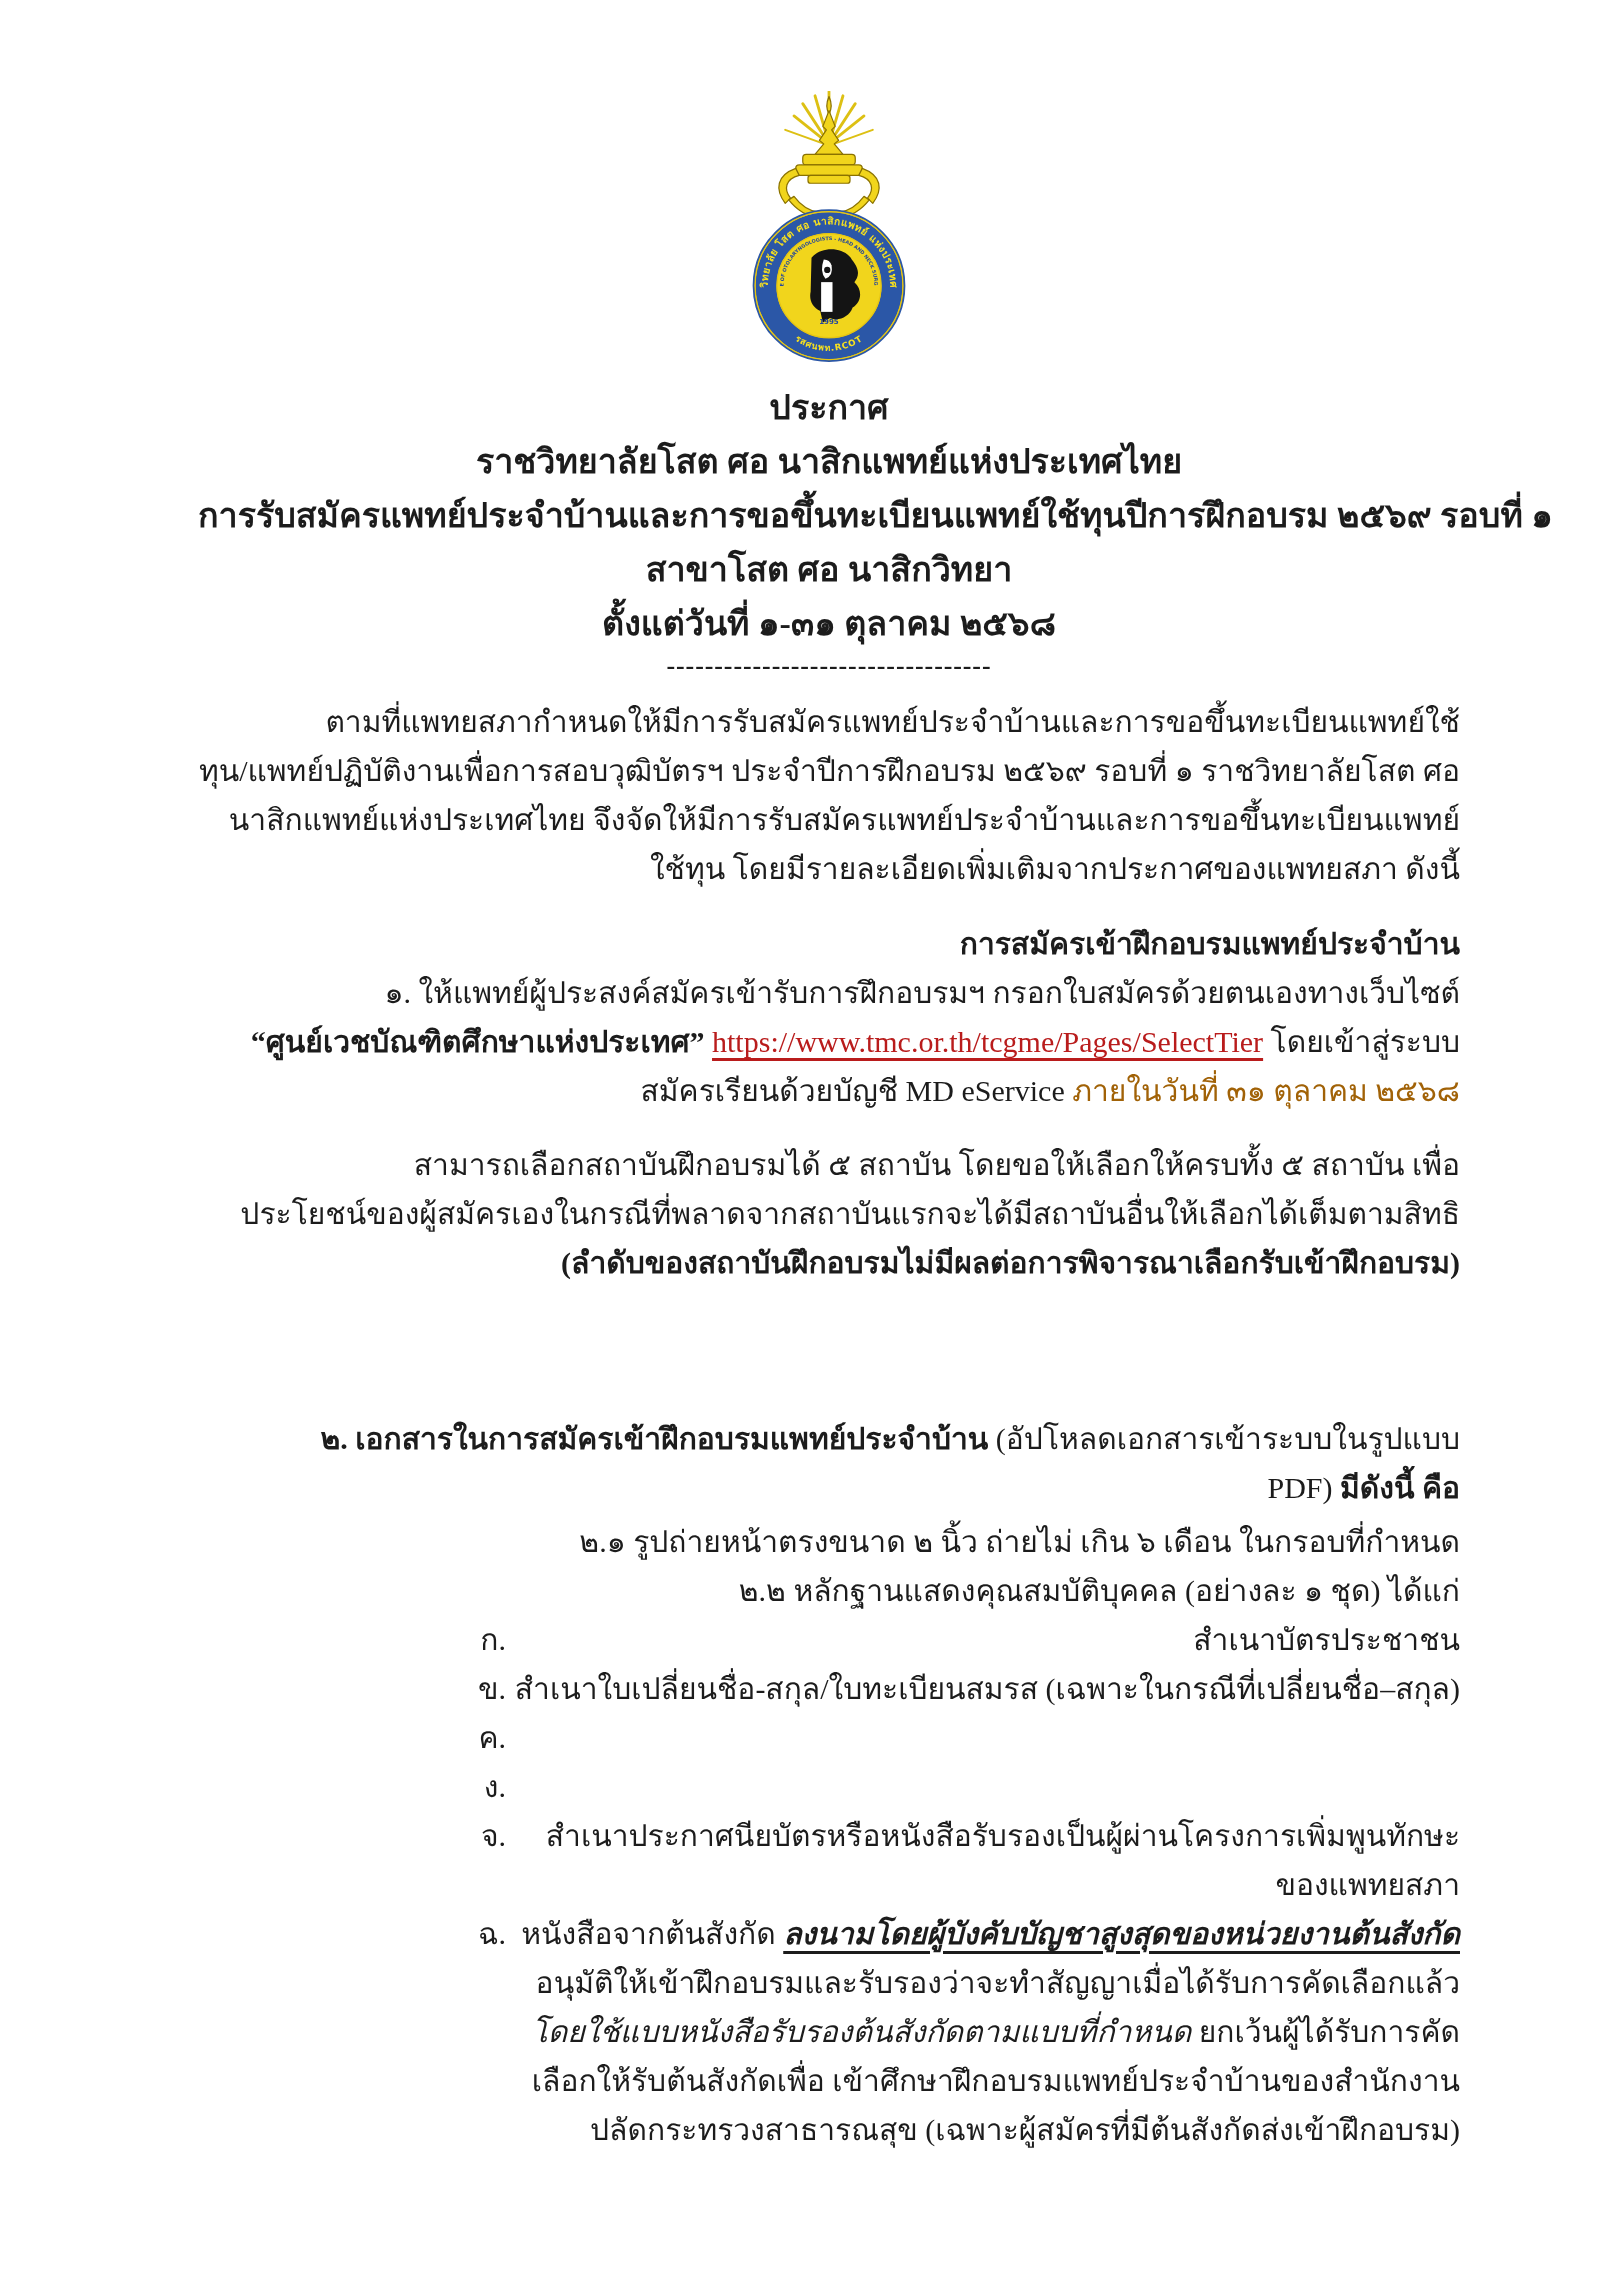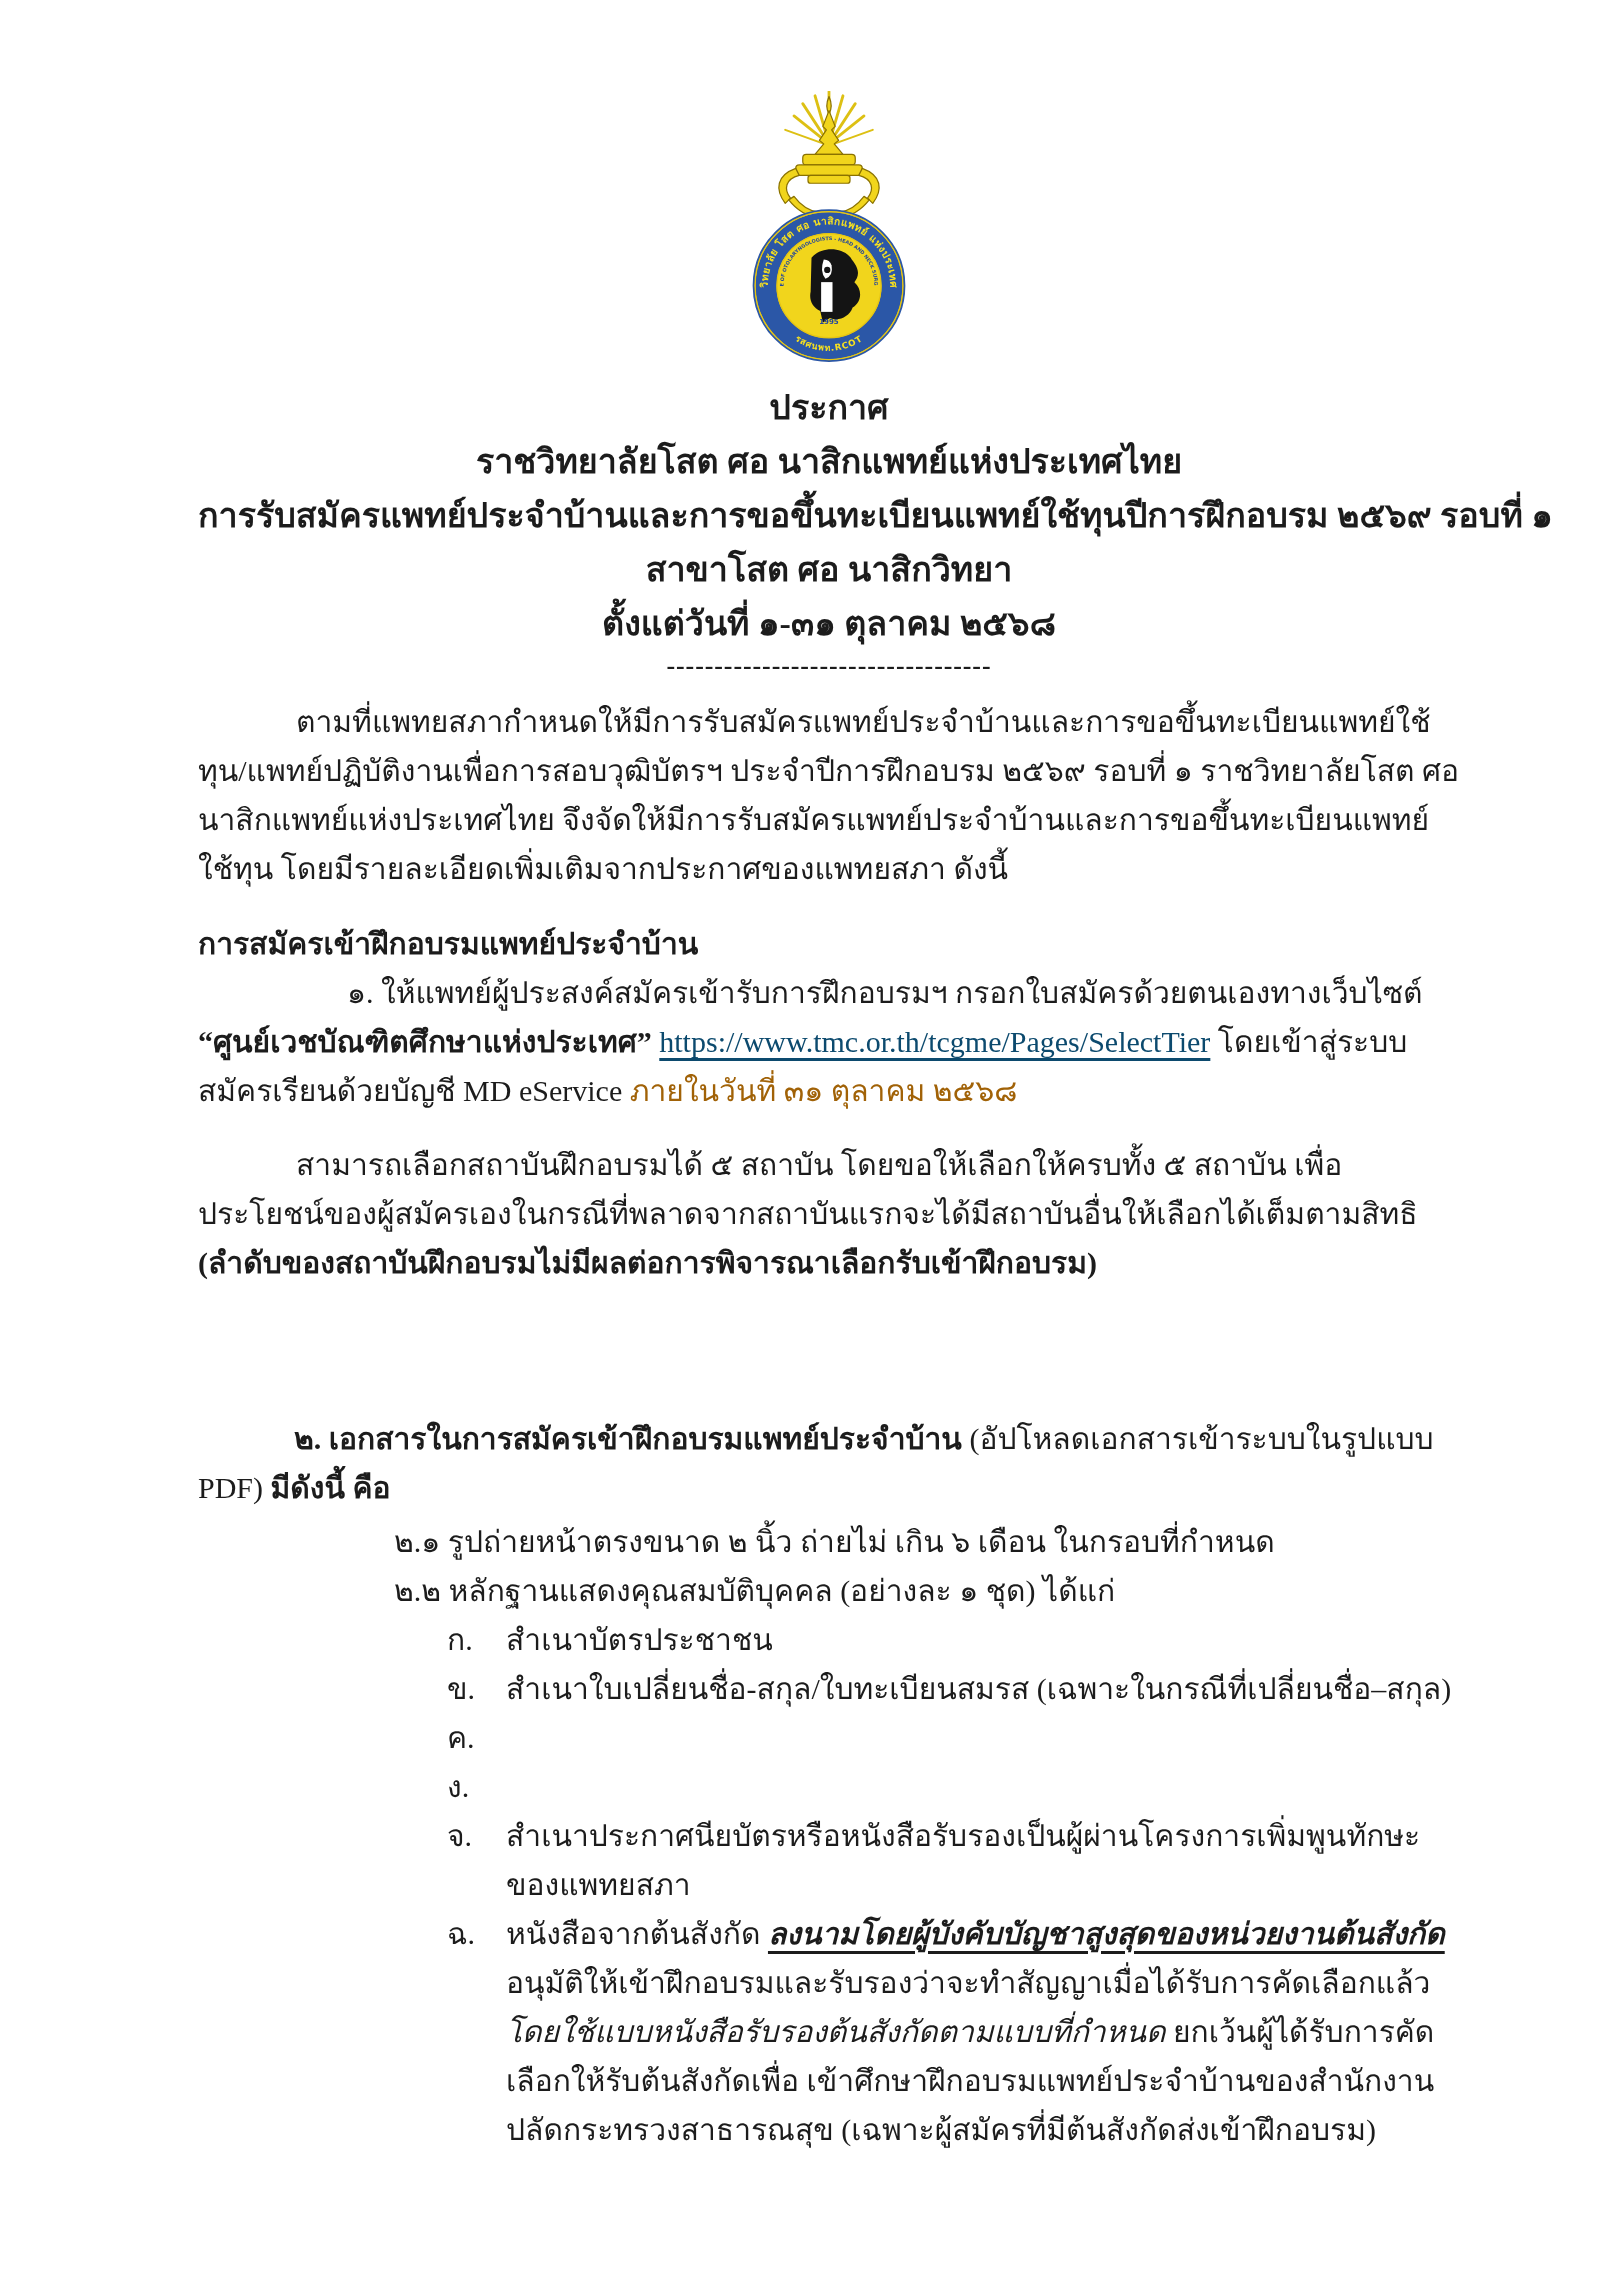--- a/index.html
+++ b/index.html
@@ -10,38 +10,38 @@
     background:#ffffff;
     padding:91px 163px 0 198px;
     color:#1c1c1c;
     font-family:"Liberation Serif","DejaVu Serif",serif;
     overflow:hidden;
   }
   .logo-wrap{text-align:center;margin:0 0 5.3px 0;}
   .title-block{text-align:center;margin-top:14px;}
   .title-line{font-size:34px;line-height:54px;font-weight:bold;white-space:nowrap;}
   .separator{text-align:center;font-size:26px;font-weight:bold;line-height:30px;letter-spacing:0.9px;}
-  .doc-body{font-size:30px;line-height:49px;margin-top:16px;}
+  .doc-body{font-size:30px;line-height:49px;margin-top:16px;text-align:right;}
   .p{margin:0;}
   .indent-a{text-indent:98px;}
   .indent-b{text-indent:149px;}
   .indent-c{text-indent:96px;}
   .heading{font-weight:bold;margin-top:26px;}
   .mt-sm{margin-top:24.5px;}
   .mt-big{margin-top:127px;}
   .mt-xs{margin-top:5.3px;}
   .sub-item{padding-left:196px;}
   .li{padding-left:249px;display:flex;}
   .li .letter{flex:0 0 59px;}
   .li .li-text{flex:1 1 auto;}
   .b{font-weight:bold;}
   .i{font-style:italic;}
   .biu{font-weight:bold;font-style:italic;text-decoration:underline;text-decoration-thickness:2.6px;text-underline-offset:7px;}
   .red{color:#a16207;}
-  a.link{color:#0c4a6e;text-underline-offset:6.1px;cursor:pointer;}
+  a.link{color:#b91c1c;text-underline-offset:6.1px;cursor:pointer;}
 </style>
 </head>
 <body>
 
 <div class="page">
 
   <div class="logo-wrap">
     <svg width="210" height="272" viewBox="0 0 240 310" aria-hidden="true">
       <defs>
         <path id="arcTop" d="M 50 222 A 70 70 0 1 1 190 222" fill="none"></path>

